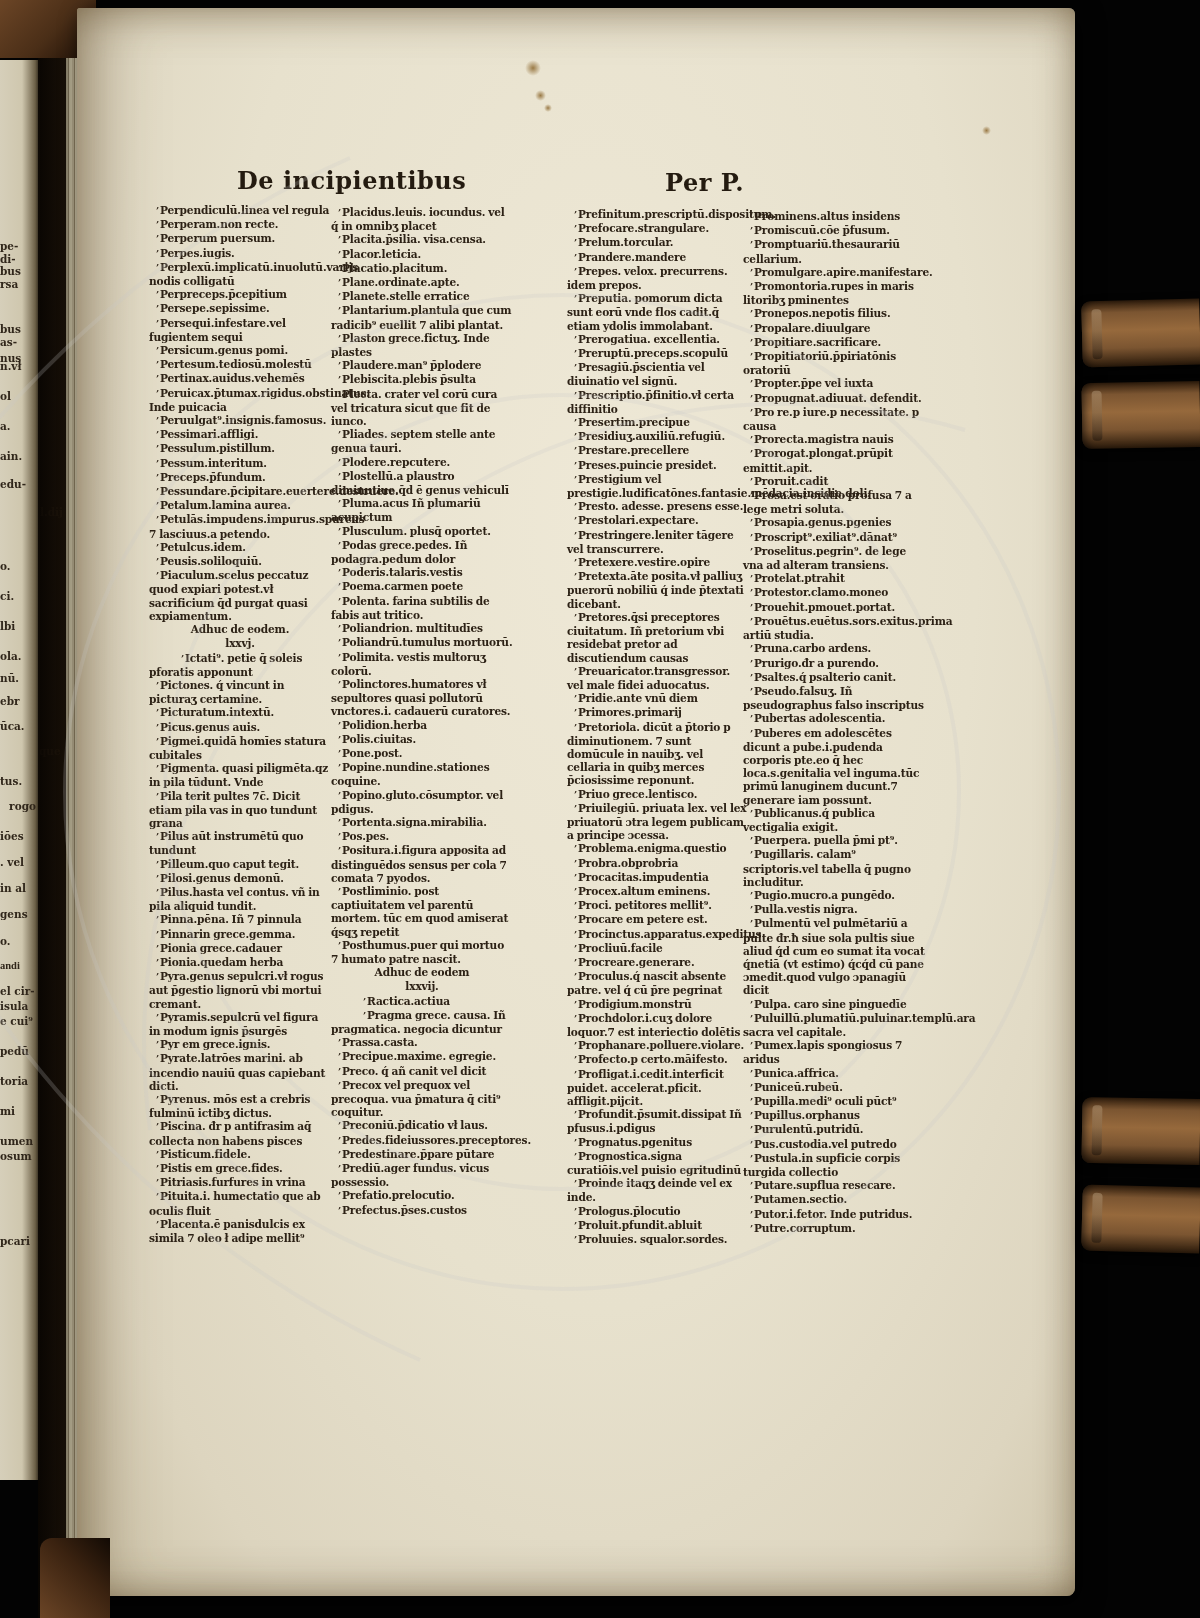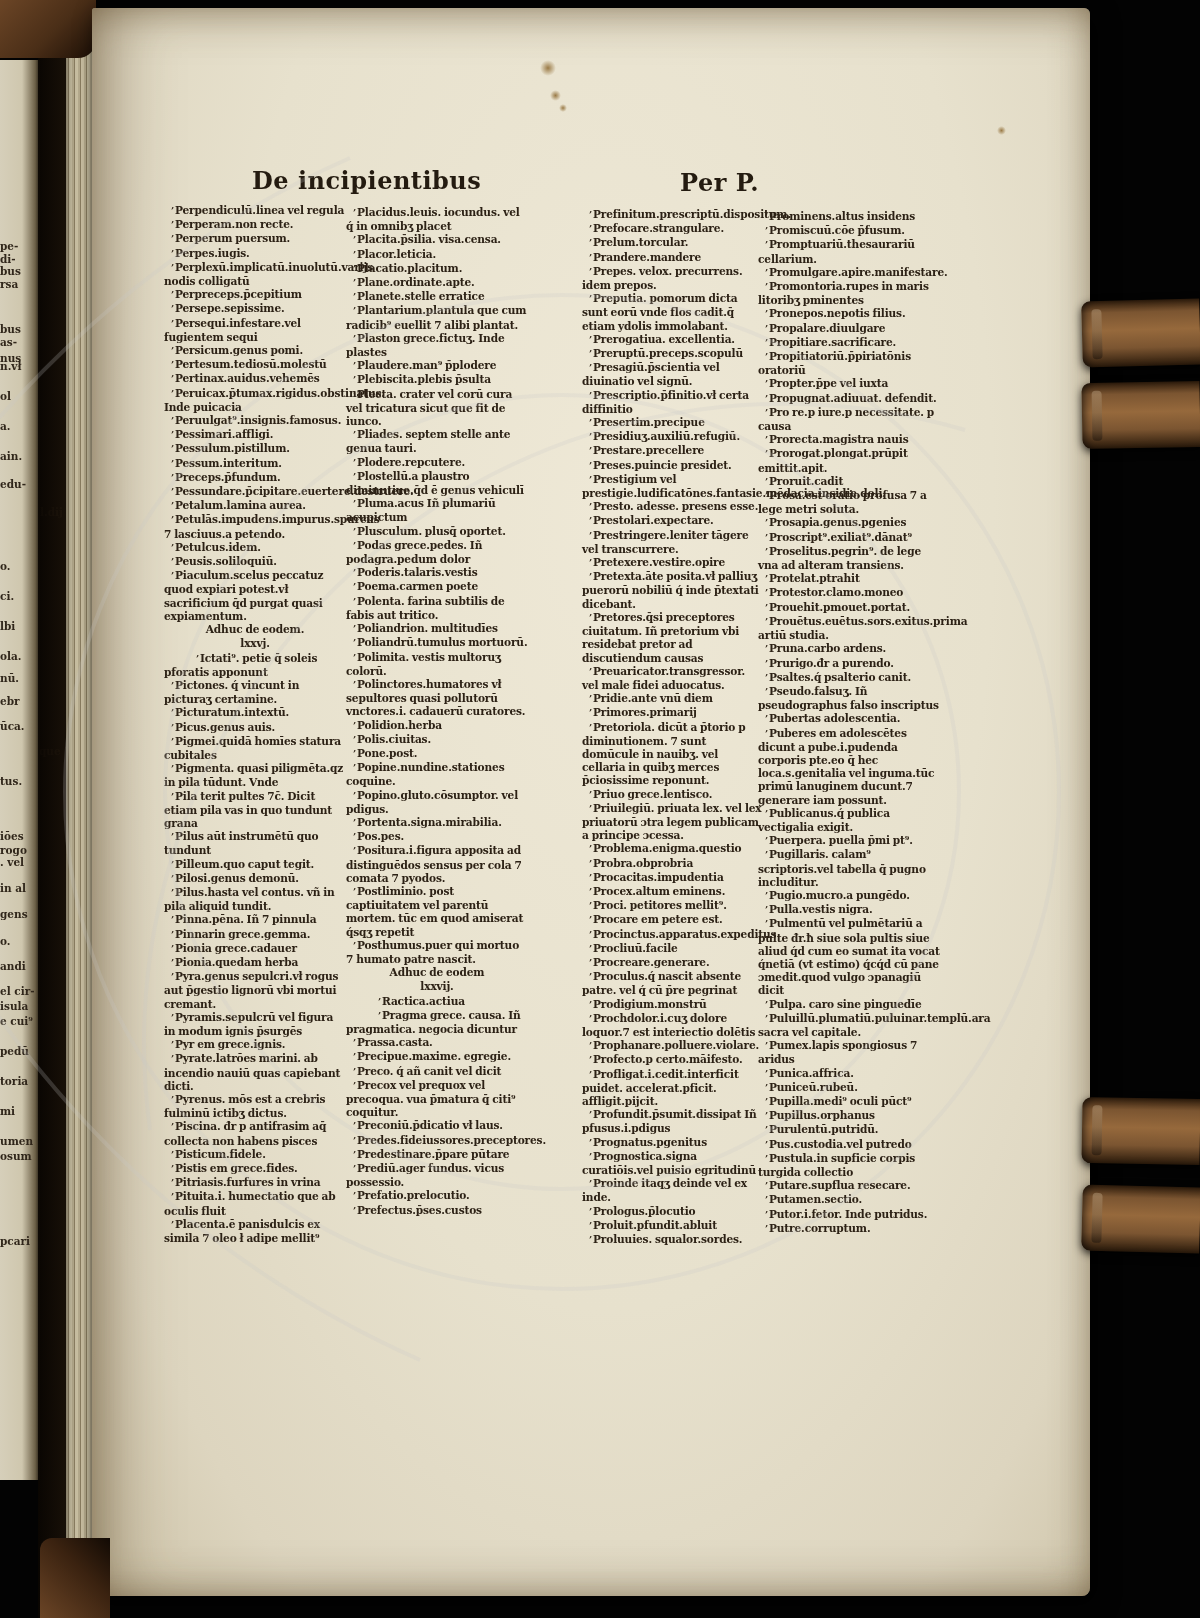--- a/index.html
+++ b/index.html
@@ -22,21 +22,21 @@
   
   .gutter{position:absolute;left:38px;top:0;width:58px;height:1618px;
     background:linear-gradient(90deg,rgba(10,6,2,.92),rgba(26,17,8,.85) 45%,rgba(40,28,12,.35) 80%,rgba(0,0,0,0) 100%);}
 
   
   .page-stack{position:absolute;left:66px;top:26px;width:30px;height:1566px;border-radius:14px 0 0 10px;
     background:repeating-linear-gradient(90deg,#b9ae90 0 2px,#8d8063 2px 3px,#cdc3a5 3px 6px);
     box-shadow:inset 0 0 12px rgba(0,0,0,.55);}
 
   
-  .page{position:absolute;left:92px;top:8px;width:998px;height:1588px;border-radius:3px 6px 8px 3px;
+  .page{position:absolute;left:77px;top:8px;width:998px;height:1588px;border-radius:3px 6px 8px 3px;
     background:radial-gradient(ellipse at 52% 32%,#eee8d6 0%,#e7e1cd 52%,#ddd5bf 82%,#cdc3a8 100%);
     box-shadow:inset 46px 0 70px -34px rgba(86,64,32,.55),
                inset -18px 0 40px -20px rgba(90,70,40,.45),
                inset 0 28px 48px -28px rgba(96,74,40,.5),
                inset 0 -26px 50px -30px rgba(90,68,36,.5),
                6px 8px 22px rgba(0,0,0,.8);}
   .fox{position:absolute;border-radius:50%;background:radial-gradient(circle,#9a7a46 0%,rgba(154,122,70,0) 70%);}
 
   .hdr{position:absolute;font:bold 24px/26px "DejaVu Serif",serif;color:#241b10;
        letter-spacing:.5px;}
@@ -81,27 +81,27 @@
       <div class="frag" style="top: 506px; margin-left: 40px;">l.dij</div>
       <div class="frag" style="top: 560px;">o.</div>
       <div class="frag" style="top: 590px;">ci.</div>
       <div class="frag" style="top: 620px;">lbi</div>
       <div class="frag" style="top: 650px;">ola.</div>
       <div class="frag" style="top: 672px;">nū.</div>
       <div class="frag" style="top: 695px;">ebr</div>
       <div class="frag" style="top: 720px;">ūca.</div>
       <div class="frag" style="top: 745px; padding-left: 39px;">que 7</div>
       <div class="frag" style="top: 775px;">tus.</div>
-      <div class="frag" style="top: 844px;">rogo</div>
+      <div class="frag" style="top: 800px; text-align: right;">rogo</div>
       <div class="frag" style="top: 830px;">iōes</div>
       <div class="frag" style="top: 856px;">. vel</div>
       <div class="frag" style="top: 882px;">in al</div>
       <div class="frag" style="top: 908px;">gens</div>
       <div class="frag" style="top: 935px;">o.</div>
-      <div class="frag" style="top: 960px;">andi</div>
+      <div class="frag" style="top: 960px; font-family: Liberation Serif, serif;">andi</div>
       <div class="frag" style="top: 985px;">el cir-</div>
       <div class="frag" style="top: 1000px;">isula</div>
       <div class="frag" style="top: 1015px;">e cui⁹</div>
       <div class="frag" style="top: 1045px;">pedū</div>
       <div class="frag" style="top: 1075px;">toria</div>
       <div class="frag" style="top: 1105px;">mi</div>
       <div class="frag" style="top: 1135px;">umen</div>
       <div class="frag" style="top: 1150px;">osum</div>
       <div class="frag" style="top: 1235px;">pcari</div>
     </div>

